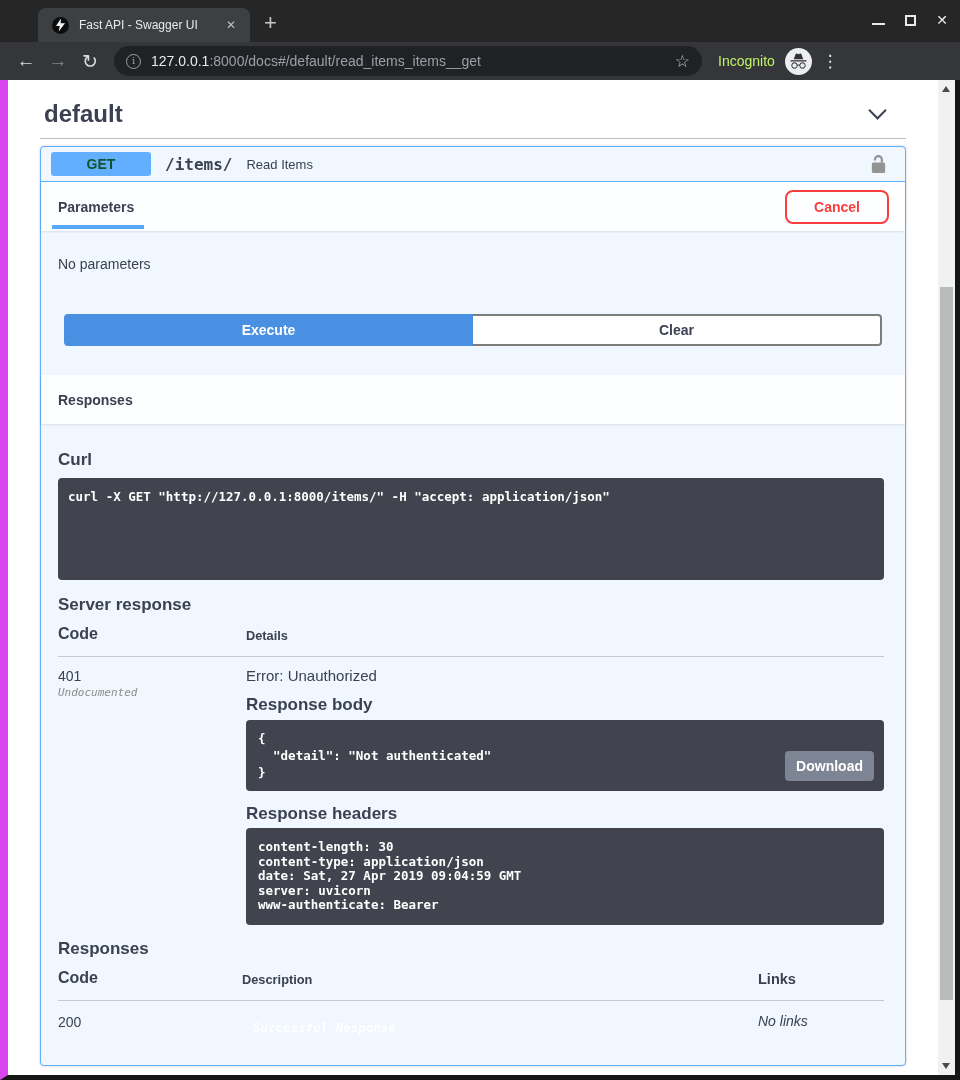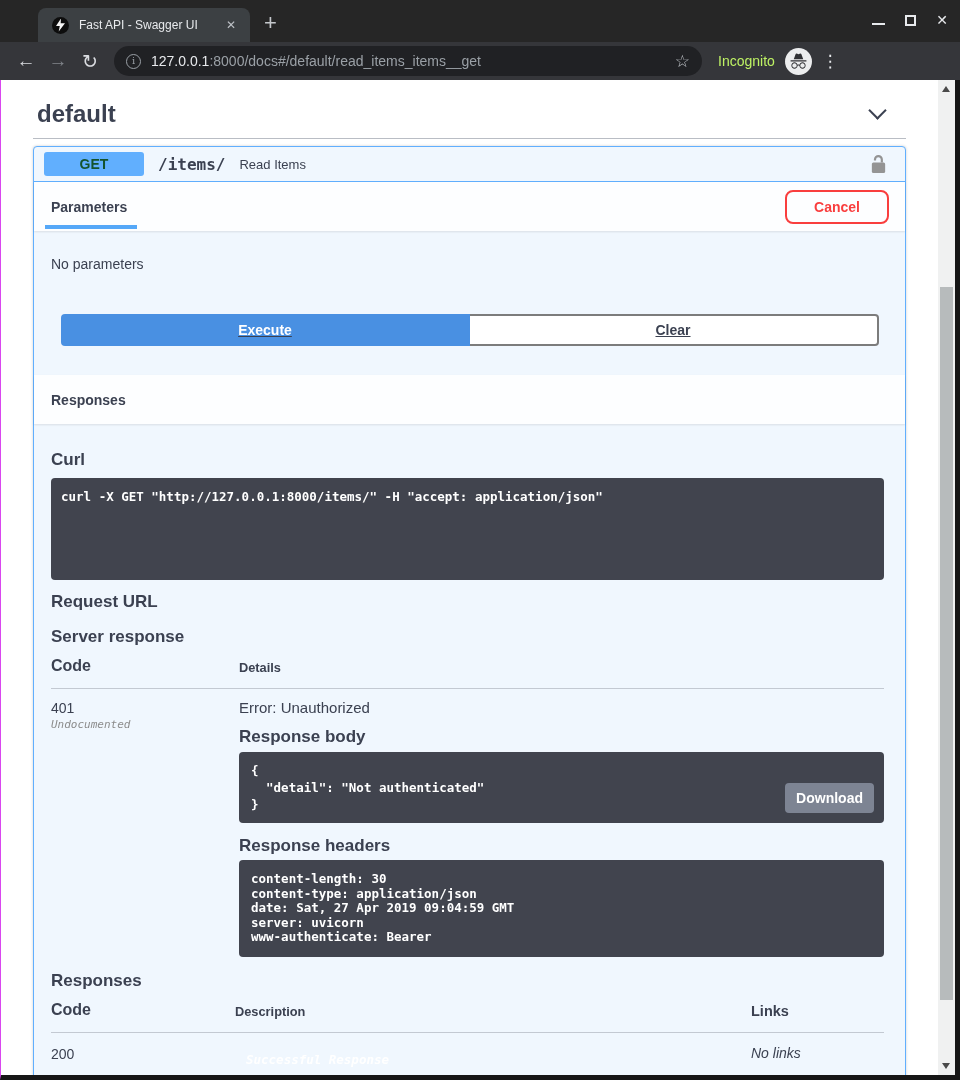--- a/index.html
+++ b/index.html
@@ -30,21 +30,21 @@
              font-size:10px; line-height:12px; text-align:center; font-family:"DejaVu Serif",serif; flex:none; }
   .url { margin-left:10px; font-size:14px; color:#9aa0a6; white-space:nowrap; overflow:hidden; flex:1; }
   .url b { color:#e8eaed; font-weight:400; }
   .star-ic { color:#bdc1c6; font-size:17px; margin-left:8px; }
   .incog-label { color:#bef264; font-size:14px; margin-left:16px; }
   .incog-badge { width:27px; height:27px; border-radius:50%; background:#ecedee; margin-left:10px;
                  display:flex; align-items:center; justify-content:center; }
   .menu-ic { color:#e8eaed; font-size:17px; margin-left:10px; width:16px; text-align:center; }
 
   
-  .viewport { position:relative; height:1000px; background:#fff; border-left:1px solid #d946ef;
+  .viewport { position:relative; height:1000px; background:#fff; border-left:8px solid #d946ef;
               border-right:5px solid #161616; border-bottom:5px solid #161616; overflow:hidden; }
   .scrollbar { position:absolute; top:0; right:0; width:17px; height:995px; background:#f0f1f1; z-index:5; }
   .sb-up { position:absolute; top:6px; left:4px; width:0; height:0;
            border-left:4.5px solid transparent; border-right:4.5px solid transparent; border-bottom:6px solid #4a4a4a; }
   .sb-down { position:absolute; bottom:6px; left:4px; width:0; height:0;
            border-left:4.5px solid transparent; border-right:4.5px solid transparent; border-top:6px solid #4a4a4a; }
   .sb-thumb { position:absolute; top:207px; left:2px; width:13px; height:713px; background:#b7bbbc; }
 
   
   .wrap { margin:16px 49px 0 32px; color:#3b4151; }
@@ -65,21 +65,21 @@
 
   .sec-header { background:rgba(255,255,255,.85); height:49px; display:flex; align-items:center;
                 padding:0 16px 0 17px; box-shadow:0 1px 2px rgba(0,0,0,.1); position:relative;gap:16px; }
   .ptab { position:relative; align-self:stretch; display:flex; align-items:center; font-weight:700; font-size:14px; }
   .ptab:after { content:""; position:absolute; left:-6px; right:-10px; bottom:2px; height:4px; background:#55a8f8; }
   .btn-cancel { margin-left:auto; padding:7px 27px; border:2px solid #f93e3e; border-radius:8px; background:transparent;
                 color:#f93e3e; font-weight:700; font-size:14px; font-family:inherit; }
   .sec-title { font-weight:700; font-size:14px; }
 
   .params-body { padding:25px 20px 42px 17px; font-size:14px; }
-  .exec-wrap { padding:0 20px 29px;text-decoration:underline; }
+  .exec-wrap { padding:0 20px 29px; }
   .btn-row { display:flex; width:818px; margin:0 auto; }
   .btn-execute { flex:1 1 50%; height:32px; background:#4990e2; border:none; border-radius:4px 0 0 4px;
                  color:#fff; font-weight:700; font-size:14px; font-family:inherit; }
   .btn-clear { flex:1 1 50%; height:32px; background:#fff; border:2px solid #7c7c7c; border-left:none;
                border-radius:0 4px 4px 0; color:#3b4151; font-weight:700; font-size:14px; font-family:inherit; }
 
   .resp-inner { padding:18px 21px 20px 17px; }
   .lbl { font-size:17px; font-weight:700; }
   .curl-lbl { margin:8px 0 8px; }
   pre.dark { background:#41444e; border-radius:4px; color:#fff; font-family:"DejaVu Sans Mono",monospace;
@@ -200,21 +200,20 @@
 
       <div class="sec-header">
         <span class="sec-title">Responses</span>
       </div>
 
       <div class="resp-inner">
 
         <div class="lbl curl-lbl">Curl</div>
         <pre class="dark curl-pre">curl -X GET "http://127.0.0.1:8000/items/" -H "accept: application/json"</pre>
 
-        <div class="lbl requrl-lbl">Request URL</div>
 
         <div class="lbl srvresp-lbl">Server response</div>
 
         <div class="thead">
           <span class="th-code c-code1">Code</span>
           <span class="th-sm c-det">Details</span>
         </div>
 
         <div class="trow">
           <div class="c-code1">

